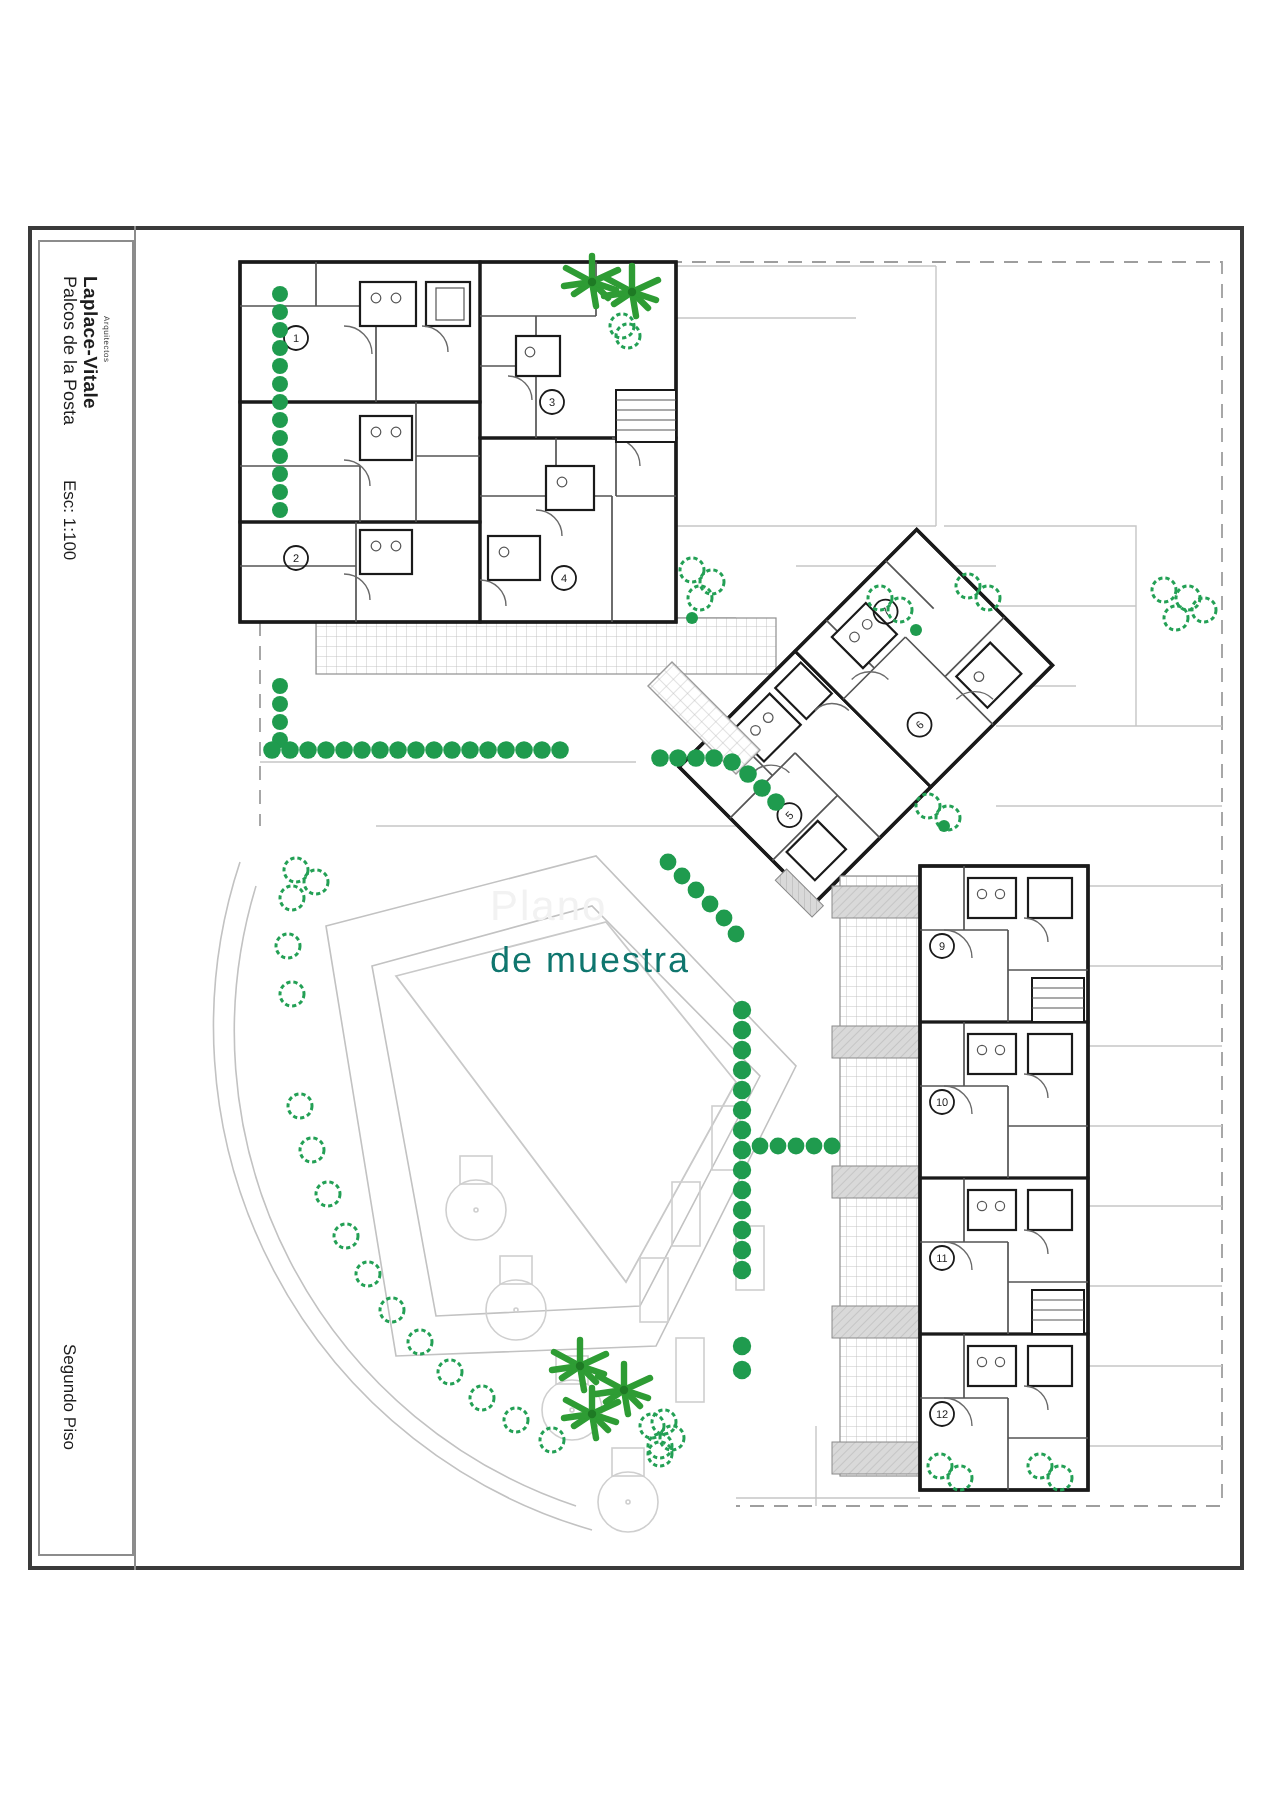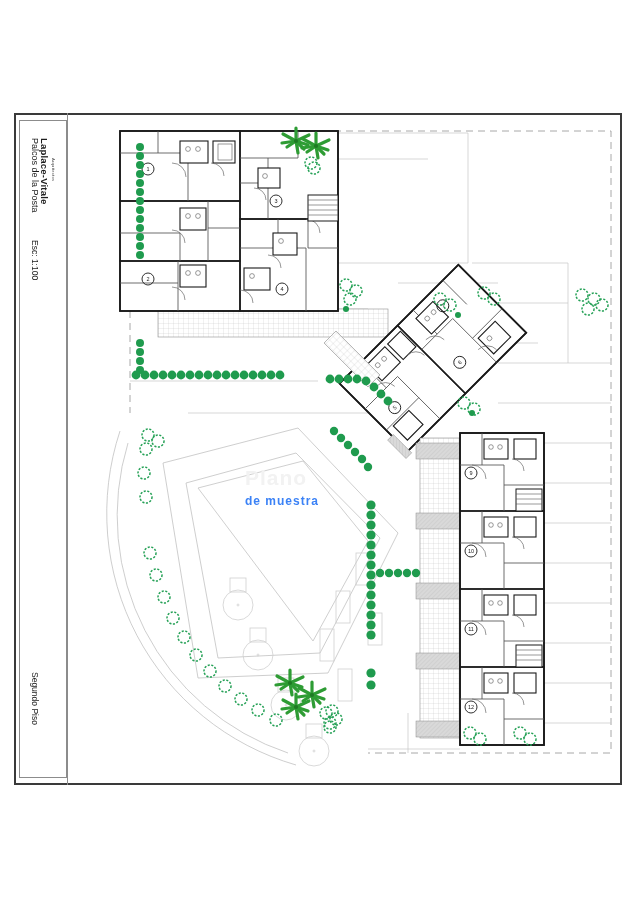--- a/index.html
+++ b/index.html
@@ -98,30 +98,30 @@
     top: 113px;
     width: 554px;
     height: 672px;
     overflow: hidden;
   }
   #plan-canvas svg { display: block; }
 
   .wm {
     position: absolute;
     left: 245px;
-    top: 466px;
+    top: 442px;
     width: 140px;
     font-size: 21px;
     color: #f2f2f2;
     letter-spacing: 1px;
-    font-weight: bold;
+    font-weight: normal;
     pointer-events: none;
     user-select: none;
   }
-  .wm .wm2 { font-size: 12px; display: block; margin-top: 4px; color: #3b82f6;}
+  .wm .wm2 { font-size: 18px; display: block; margin-top: 4px; color: #0f766e;}
 </style>
 </head>
 <body>
 
 <div id="sheet">
 
   <div class="sheet-frame"></div>
 
   <div class="titleblock"></div>
   <div class="tb-divider"></div>

